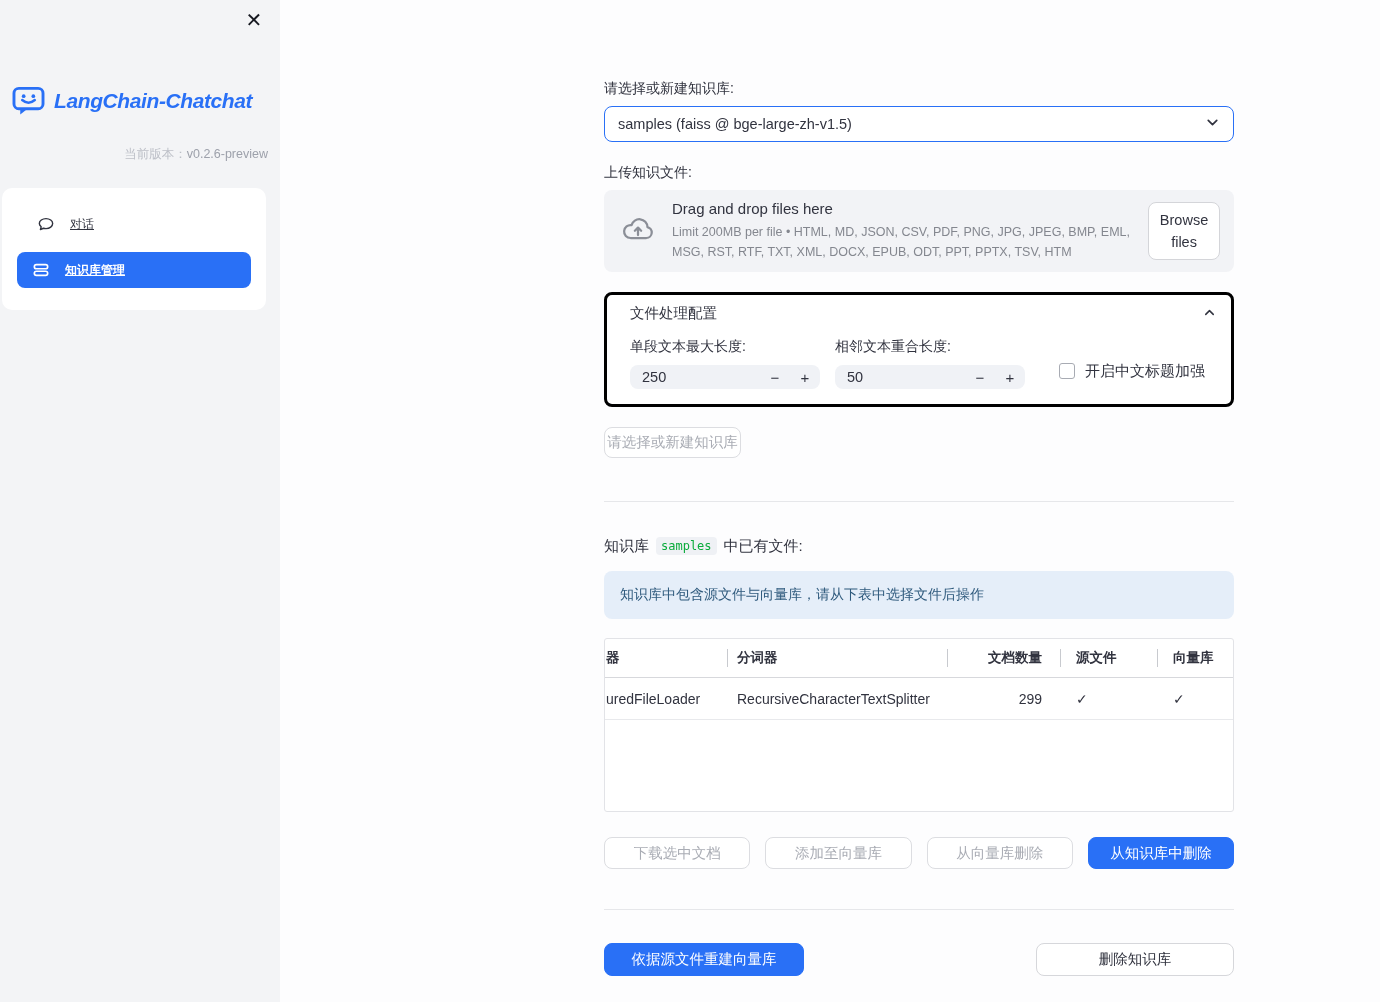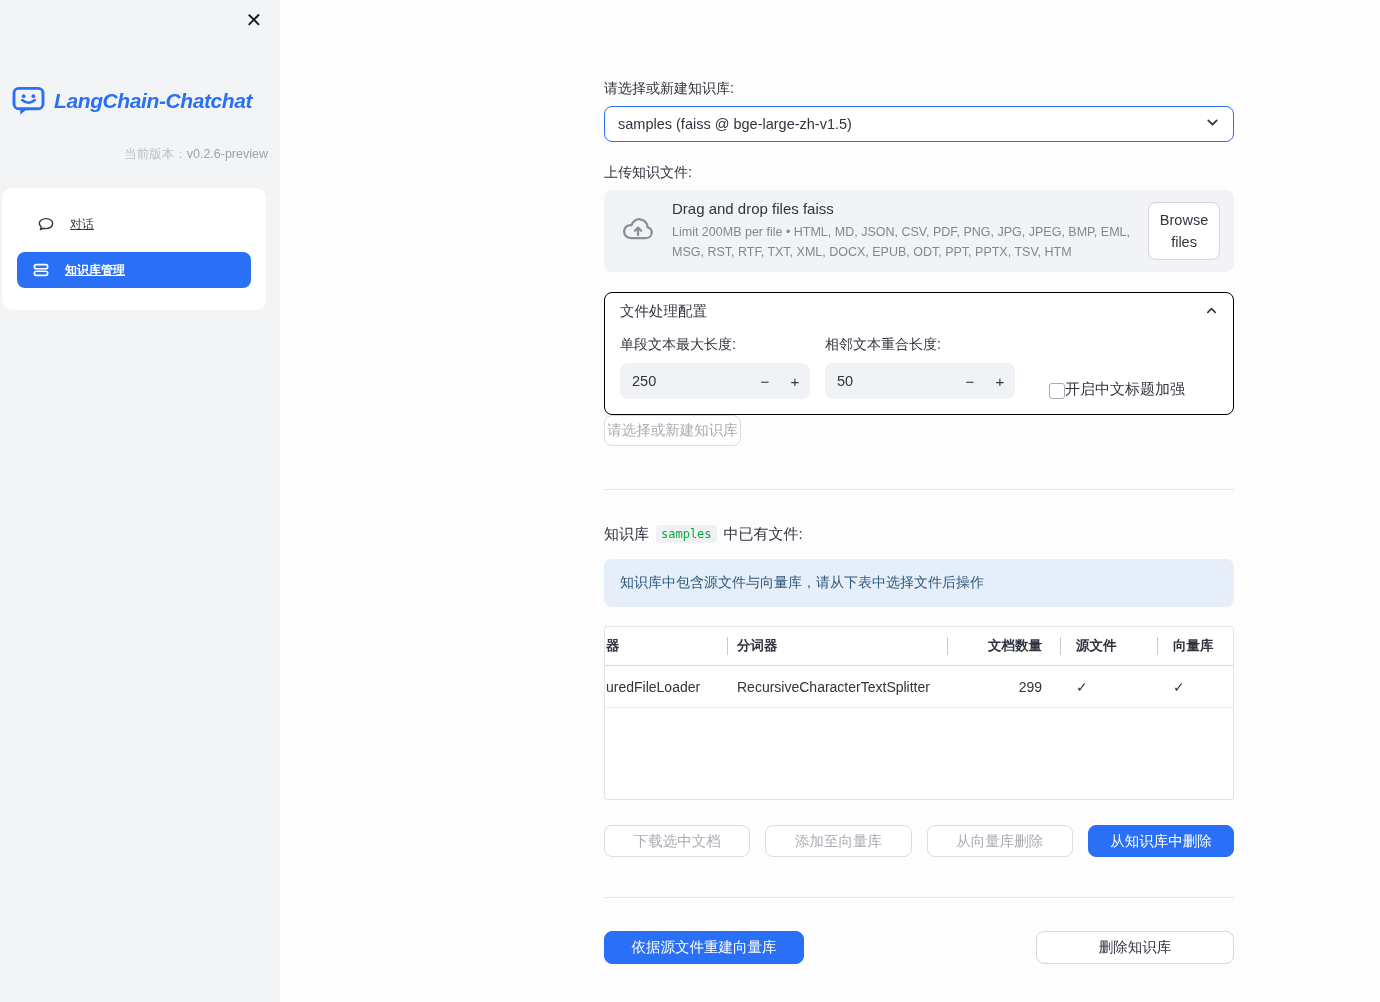--- a/index.html
+++ b/index.html
@@ -54,38 +54,38 @@
   }
   .uploader-texts { width:478px; }
   .uploader-title { font-size:15px; margin-bottom:6px; }
   .uploader-limit { font-size:12.5px; color:#84878f; line-height:1.55; }
   .browse-btn {
     margin-left:auto; width:74px; min-height:50px; background:#fff;
     border:1px solid #d4d5d9; border-radius:8px; color:#31333f;
     font-size:14.5px; font-family:"Liberation Sans", sans-serif;
     padding:6px 8px; cursor:pointer; line-height:1.55;
   }
-  .expander { border:1px solid #000000; border-radius:8px; margin-bottom:0; background:#fff; }
+  .expander { border:3px solid #000000; border-radius:8px; margin-bottom:20px; background:#fff;padding-left:8px; }
   .expander-head {
     height:37px; display:flex; align-items:center; justify-content:space-between;
     padding:0 14px 0 15px; cursor:pointer; font-size:14.5px;
   }
   .expander-body { display:flex; padding:6px 14px 15px 15px; gap:15px; }
   .num-field { width:190px; }
   .num-field .field-label { margin-bottom:9px; }
   .num-input {
-    display:flex; align-items:center; height:36px; background:#f0f2f6;
+    display:flex; align-items:center; height:24px; background:#f0f2f6;
     border-radius:8px; padding-left:12px; font-size:14.5px;
   }
   .num-input .num-value { flex:1; }
   .step-btn {
     width:30px; height:36px; border:none; background:transparent; cursor:pointer;
     font-size:15px; color:#31333f; font-family:"Liberation Sans", sans-serif;
   }
-  .checkbox-wrap { display:flex; align-items:flex-end; align-self:flex-end; height:36px; margin-left:19px;font-family:Liberation Serif, serif; }
+  .checkbox-wrap { display:flex; align-items:center; gap:10px; align-self:flex-end; height:36px; margin-left:19px;font-family:Liberation Serif, serif; }
   .checkbox {
     width:16px; height:16px; border:1px solid #a8abb3; border-radius:3px; background:#fff; cursor:pointer;
   }
   .checkbox-label { font-size:15px; white-space:nowrap; }
   .btn {
     display:flex; align-items:center; justify-content:center;
     background:#fff; border:1px solid #d6d7db; border-radius:8px;
     font-size:14.5px; color:#31333f; cursor:pointer; font-family:"Liberation Sans", sans-serif;
   }
   .btn.disabled { color:#a9acb4; border-color:#dcdde1; cursor:default; }
@@ -195,21 +195,21 @@
       <div class="field-label upload-label">上传知识文件:</div>
       <div class="uploader">
         <span>
           <svg width="36" height="36" viewBox="0 0 24 24" fill="none" stroke="#8b8e97" stroke-width="1.5" stroke-linecap="round" stroke-linejoin="round">
             <path d="M7 18a4.3 4.3 0 1 1 .7-8.55A5.4 5.4 0 0 1 18.3 10.7 3.7 3.7 0 0 1 17.6 18H7z"></path>
             <path d="M12 16v-4.6"></path>
             <path d="M9.9 13.2l2.1-2.1 2.1 2.1"></path>
           </svg>
         </span>
         <div class="uploader-texts">
-          <div class="uploader-title">Drag and drop files faiss</div>
+          <div class="uploader-title">Drag and drop files here</div>
           <div class="uploader-limit">Limit 200MB per file • HTML, MD, JSON, CSV, PDF, PNG, JPG, JPEG, BMP, EML, MSG, RST, RTF, TXT, XML, DOCX, EPUB, ODT, PPT, PPTX, TSV, HTM</div>
         </div>
         <button class="browse-btn">Browse files</button>
       </div>
 
       <div class="expander">
         <div class="expander-head">
           <span>文件处理配置</span>
           <span>
             <svg width="15" height="15" viewBox="0 0 24 24" fill="none" stroke="#31333f" stroke-width="2.4" stroke-linecap="round" stroke-linejoin="round">

